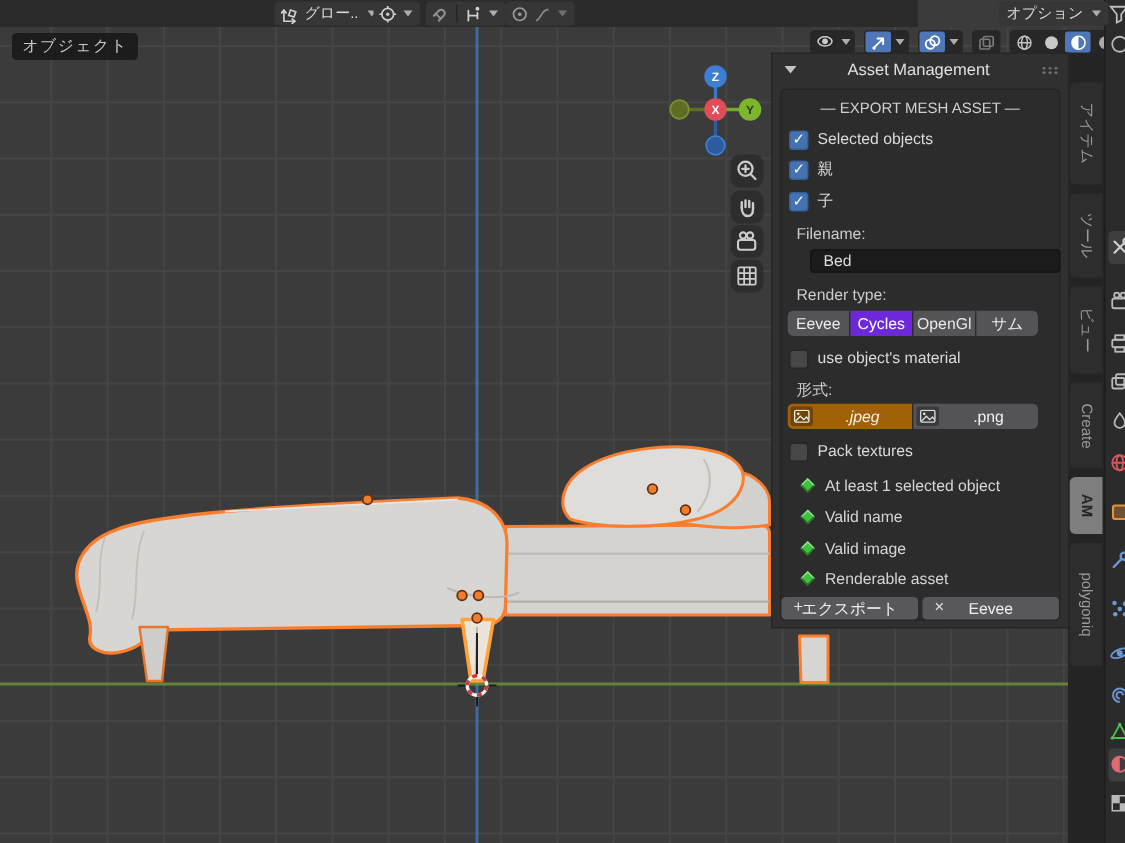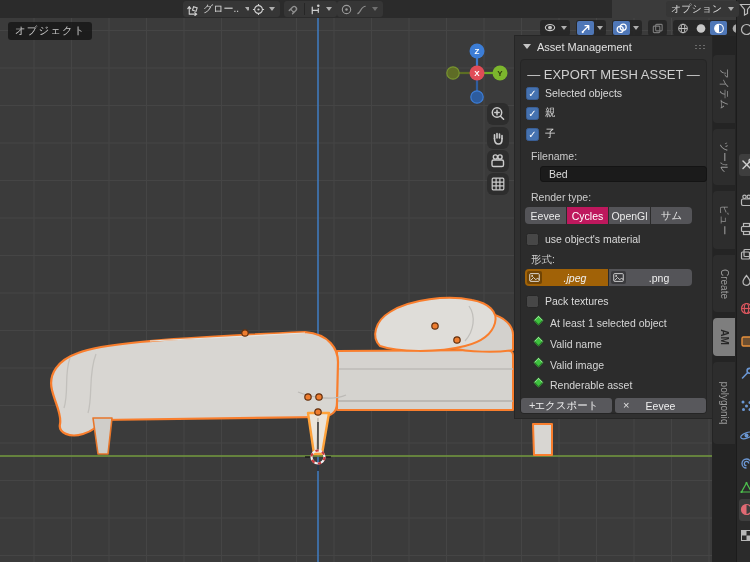--- a/index.html
+++ b/index.html
@@ -35,52 +35,52 @@
   .ibtn.dim{opacity:.55;}
 
   
   #gizmo{position:absolute;left:436px;top:22px;}
   .navbtn{position:absolute;left:487px;width:22px;height:22px;background:rgba(44,44,44,.92);
     border-radius:6px;display:flex;align-items:center;justify-content:center;}
 
   
   #panel{position:absolute;left:515px;top:36px;width:197px;height:382px;background:#303030;z-index:20;
     box-shadow:0 0 0 1px #262626;}
-  #panel-header{position:absolute;left:0;top:0;width:100%;height:21px;display:flex;align-items:center;padding:0 6px;}
+  #panel-header{position:absolute;left:0;top:0;width:100%;height:21px;display:flex;align-items:center;padding:0 6px;gap:28px;}
   .tri{width:0;height:0;border-left:4px solid transparent;border-right:4px solid transparent;
     border-top:5px solid #c5c5c5;margin:0 6px 0 2px;}
   #panel-title{color:#e0e0e0;font-size:11px;flex:1;}
   .grips{width:12px;height:6px;background-image:radial-gradient(#7a7a7a 1px,transparent 1.2px);
     background-size:4px 3px;opacity:.8;}
   #panel-box{position:absolute;left:5px;top:23px;width:187px;height:355px;background:#2c2c2c;
     border:1px solid #252525;border-radius:4px;}
-  .sect-title{position:absolute;left:0;top:7px;width:100%;text-align:center;color:#cfcfcf;font-size:13px;}
+  .sect-title{position:absolute;left:0;top:7px;width:100%;text-align:center;color:#cfcfcf;font-size:10px;}
   .cbrow{position:absolute;left:5px;display:flex;align-items:center;gap:6px;height:14px;}
   .cb{width:13px;height:13px;border-radius:2.5px;background:#474747;border:1px solid #272727;
     position:relative;flex:0 0 auto;}
   .cb.on{background:#4572b0;border-color:#3a5f96;}
   .cb.on::after{content:"✓";position:absolute;left:0;top:0;width:100%;height:100%;color:#fff;
     font-size:10px;line-height:12px;text-align:center;font-weight:bold;}
   .cblabel{color:#dadada;font-size:10.5px;white-space:nowrap;}
   .flabel{position:absolute;left:10px;color:#cccccc;font-size:10.5px;}
   #filename-input{position:absolute;left:19px;width:167px;height:16px;background:#1b1b1b;
     border:1px solid #141414;border-radius:3px;color:#dddddd;font-size:10.5px;padding:0 8px;outline:none;
     font-family:inherit;}
   .segrow{position:absolute;left:4px;width:167px;height:17px;display:flex;border-radius:4px;overflow:hidden;}
   .seg{flex:1;background:#545458;color:#eaeaea;font-size:10.5px;display:flex;align-items:center;
     justify-content:center;border-right:1px solid #2b2b2b;white-space:nowrap;}
   .seg:last-child{border-right:none;}
-  .seg.sel{background:#be185d;color:#fff;}
+  .seg.sel{background:#6d28d9;color:#fff;}
   .fmt{flex:1;background:#545458;display:flex;align-items:center;border-right:1px solid #2b2b2b;}
   .fmt:last-child{border-right:none;}
   .fmt.sel{background:#a16207;font-style:italic;}
   .chip{width:15px;height:13px;margin-left:2px;background:rgba(0,0,0,.3);border-radius:2px;
     display:flex;align-items:center;justify-content:center;flex:0 0 auto;}
   .fmt .flab{flex:1;text-align:center;color:#f0f0f0;font-size:10.5px;}
-  .valrow{position:absolute;left:14px;display:flex;gap:8px;height:13px;}
+  .valrow{position:absolute;left:14px;display:flex;align-items:center;gap:8px;height:13px;}
   .diamond{width:7px;height:7px;background:#3ec23e;transform:rotate(45deg);flex:0 0 auto;
     box-shadow:inset -1px -1px 0 rgba(0,0,0,.4),inset 1px 1px 0 rgba(255,255,255,.45);}
   .vallabel{color:#d6d6d6;font-size:10.5px;white-space:nowrap;}
   #panel-btns{position:absolute;left:5px;top:362px;width:187px;height:15px;display:flex;gap:3px;padding:0 1px;}
   .pbtn{flex:1;position:relative;background:#58585c;border-radius:3px;color:#efefef;font-size:10.5px;
     display:flex;align-items:center;justify-content:center;}
   .pbtn .bicon{position:absolute;left:8px;color:#e2e2e2;font-size:11px;line-height:15px;}
 
   
   #tabstrip{position:absolute;left:712px;top:36px;width:24px;height:526px;background:#242424;z-index:15;}

